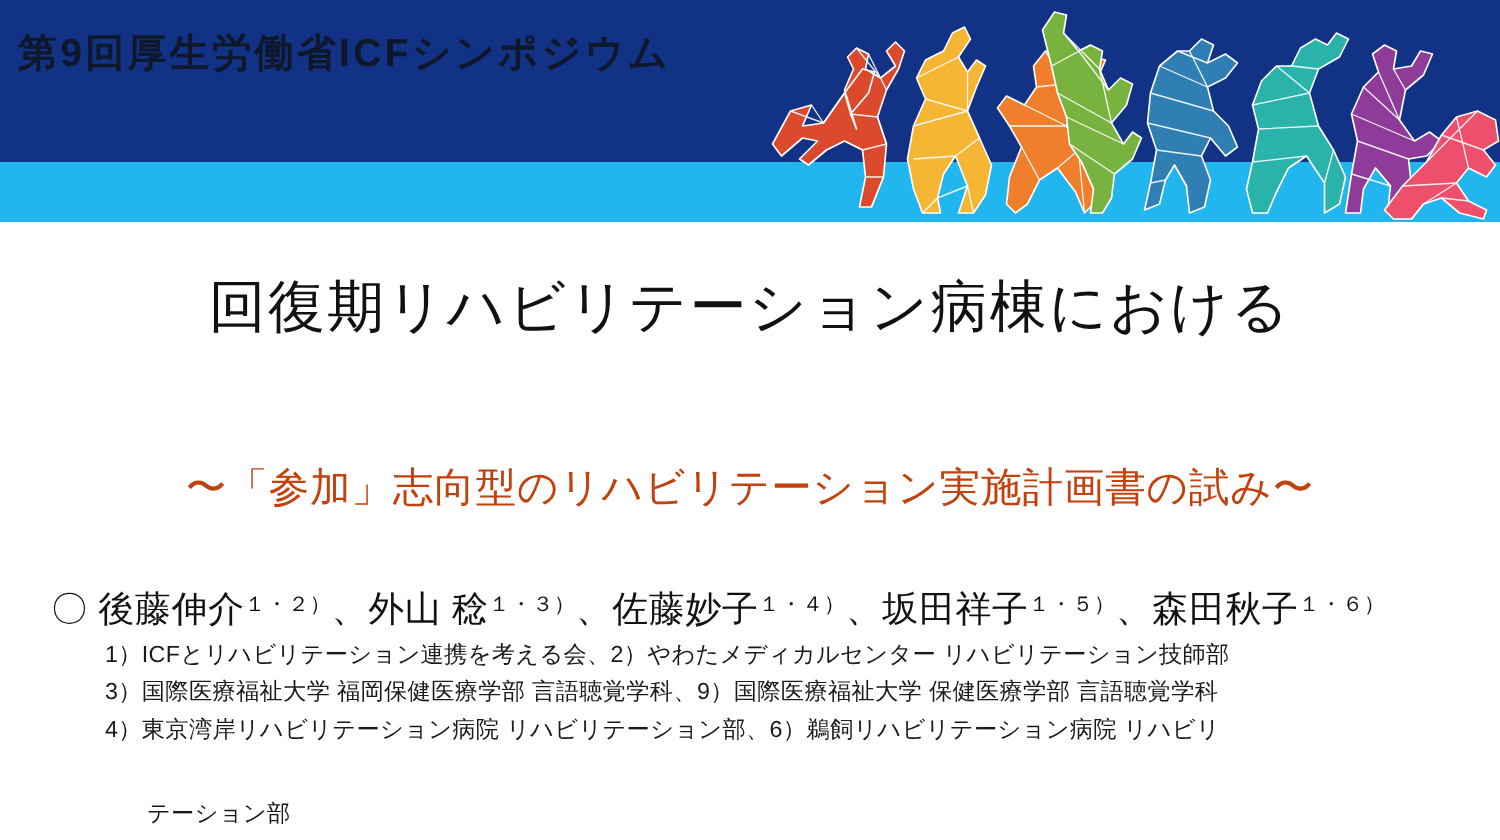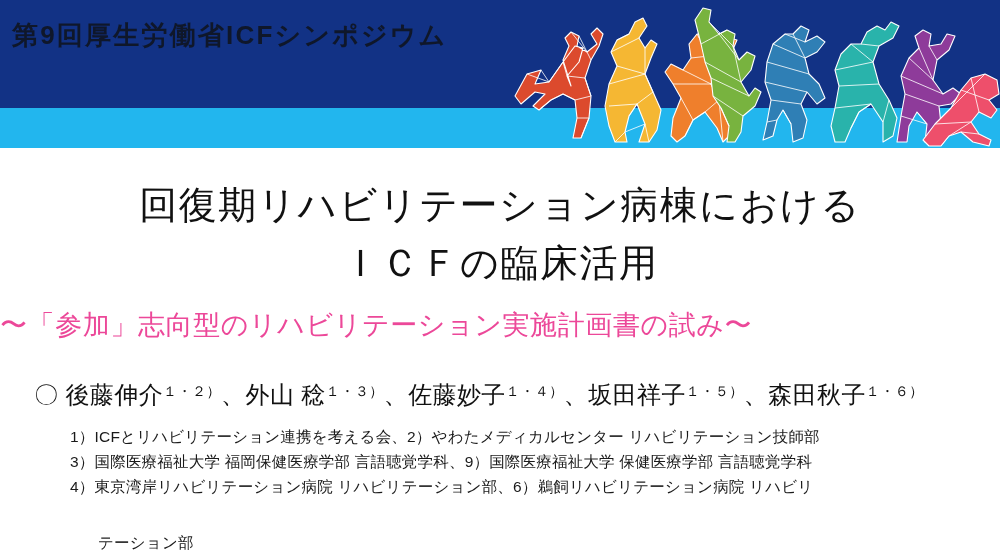--- a/index.html
+++ b/index.html
@@ -81,34 +81,35 @@
     color: #111111;
     white-space: nowrap;
     font-family: Liberation Serif, serif;
   }
 
   .subtitle {
     position: absolute;
     left: 0;
     top: 306px;
     width: 1000px;
+    text-align: center;
     font-size: 27px;
     line-height: 38px;
     letter-spacing: 0.6px;
-    color: #ec4899;
+    color: #c2410c;
     white-space: nowrap;
   }
 
   .authors {
     position: absolute;
     left: 34px;
     top: 378px;
     width: 940px;
     font-size: 24px;
-    line-height: 27px;
+    line-height: 48px;
     letter-spacing: 0.4px;
     color: #111111;
     white-space: nowrap;
   }
   .authors sup {
     font-size: 14px;
     letter-spacing: 0.5px;
     vertical-align: 7px;
   }
 
@@ -235,21 +236,20 @@
             <path d="M446 108 L480 74 M456 90 L484 100 M466 78 L474 112 M430 124 L466 122
                      M444 136 L466 122 M456 132 L474 134 M436 146 L444 136"></path>
           </g>
         </g>
       </svg>
     </div>
   </div>
 
   <div class="title-block">
     <div class="title-line">回復期リハビリテーション病棟における</div>
-    <div class="title-line">ＩＣＦの臨床活用</div>
   </div>
 
   <div class="subtitle">〜「参加」志向型のリハビリテーション実施計画書の試み〜</div>
 
   <div class="authors"><span>〇 </span><span>後藤伸介<sup>１・２）</sup></span><span>、</span><span>外山 稔<sup>１・３）</sup></span><span>、</span><span>佐藤妙子<sup>１・４）</sup></span><span>、</span><span>坂田祥子<sup>１・５）</sup></span><span>、</span><span>森田秋子<sup>１・６）</sup></span></div>
 
   <div class="affiliations">
     <div class="aff-line">1）ICFとリハビリテーション連携を考える会、2）やわたメディカルセンター リハビリテーション技師部</div>
     <div class="aff-line">3）国際医療福祉大学 福岡保健医療学部 言語聴覚学科、9）国際医療福祉大学 保健医療学部 言語聴覚学科</div>
     <div class="aff-line">4）東京湾岸リハビリテーション病院 リハビリテーション部、6）鵜飼リハビリテーション病院 リハビリ</div>

